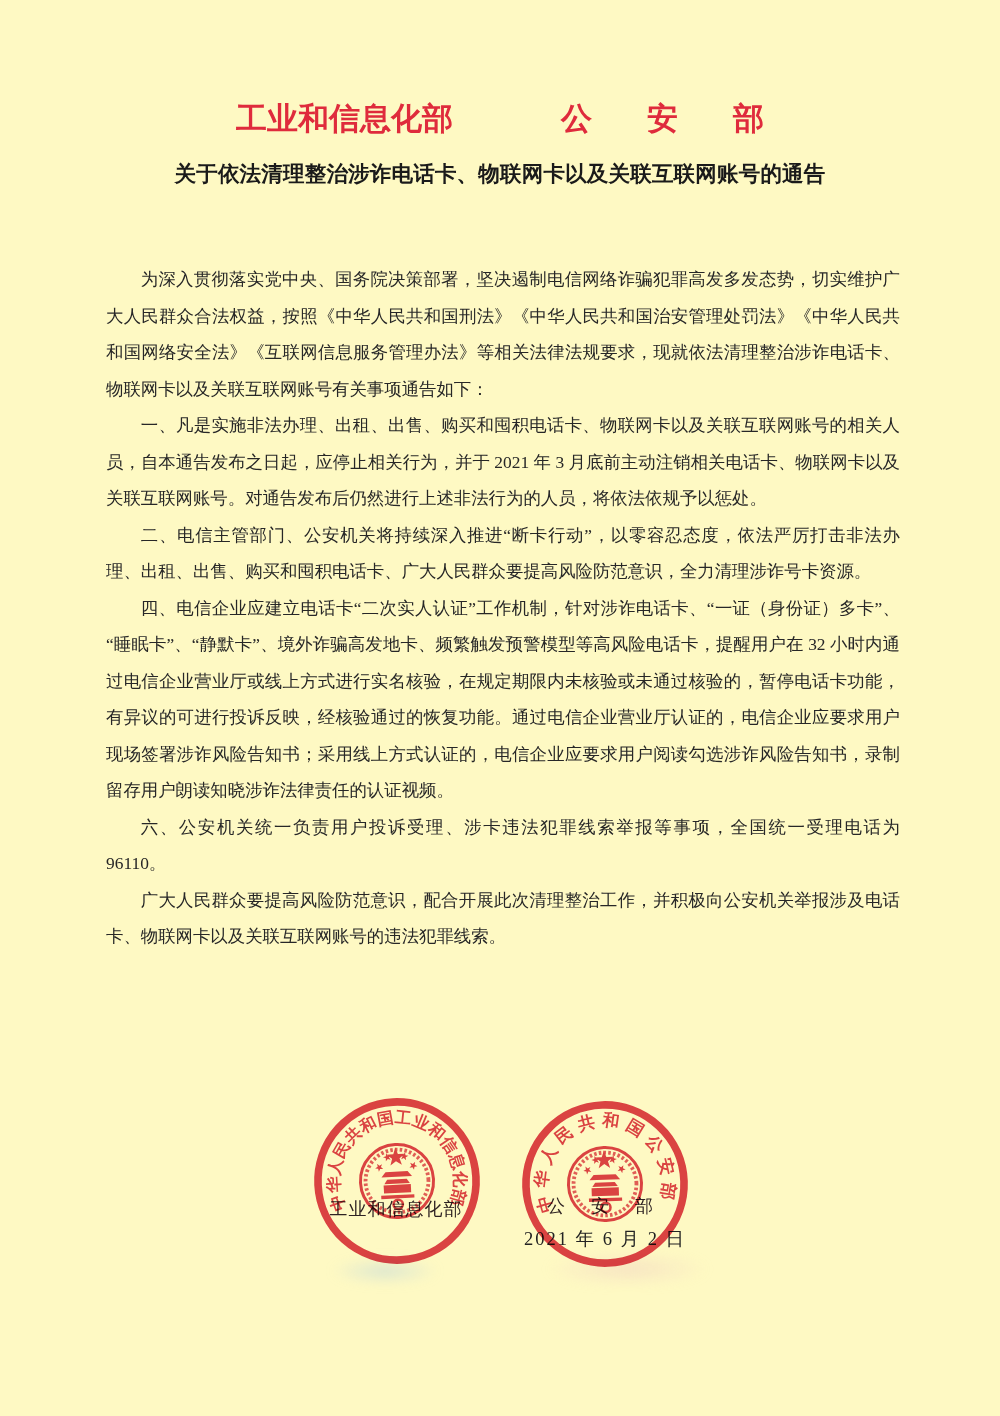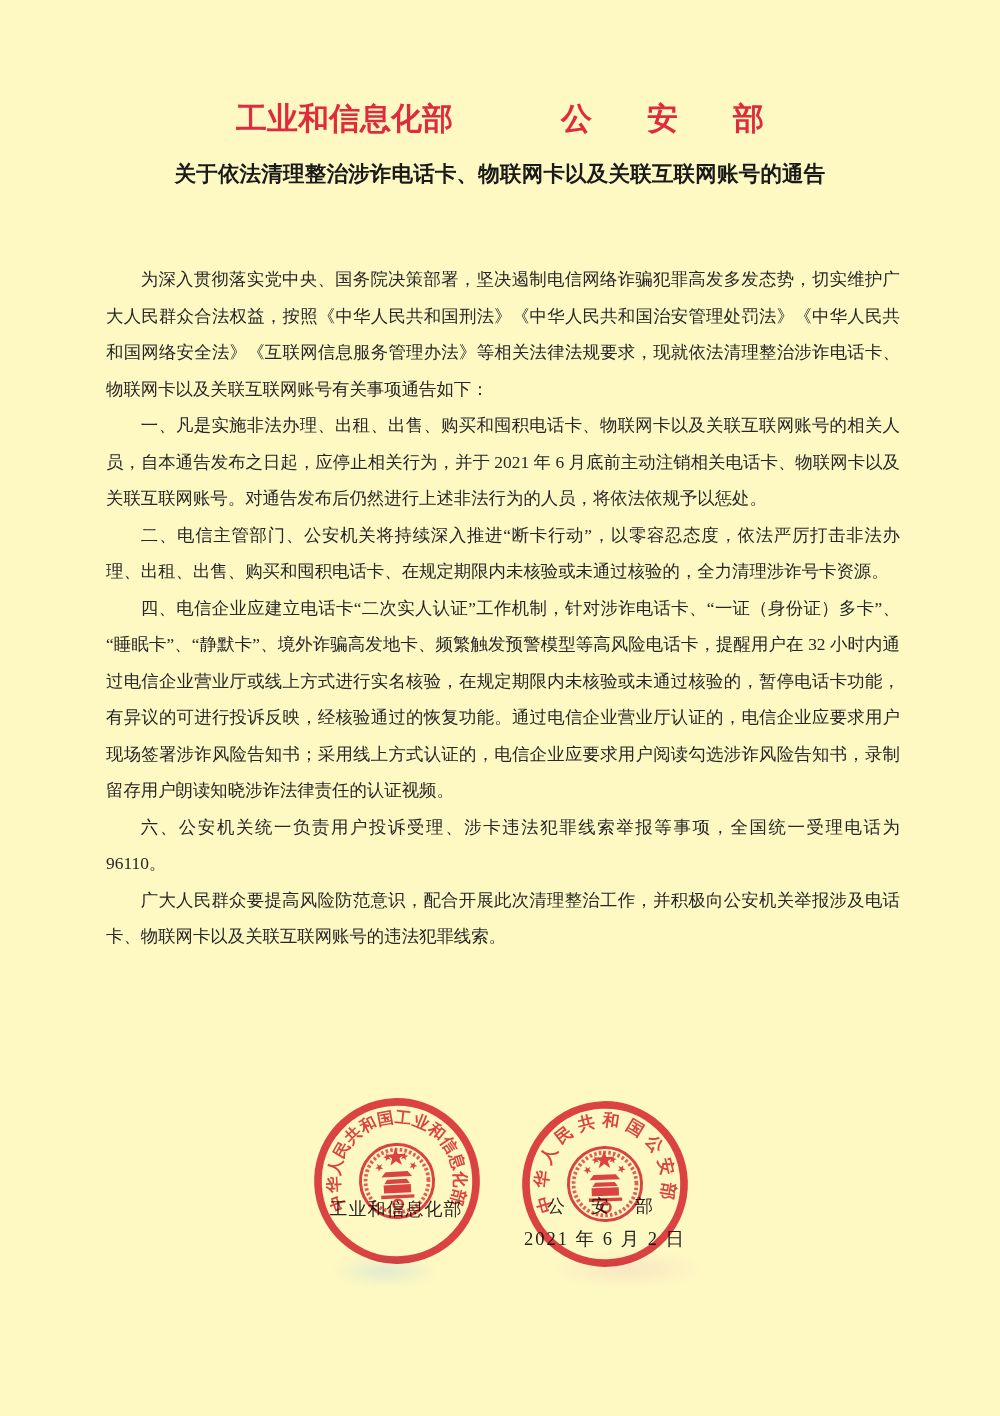--- a/index.html
+++ b/index.html
@@ -121,22 +121,22 @@
 
   <div class="red-header">
     <span>工业和信息化部</span>
     <span class="ministry-right">公　安　部</span>
   </div>
 
   <div class="doc-title">关于依法清理整治涉诈电话卡、物联网卡以及关联互联网账号的通告</div>
 
   <div class="notice-body">
       <p>为深入贯彻落实党中央、国务院决策部署，坚决遏制电信网络诈骗犯罪高发多发态势，切实维护广大人民群众合法权益，按照《中华人民共和国刑法》《中华人民共和国治安管理处罚法》《中华人民共和国网络安全法》《互联网信息服务管理办法》等相关法律法规要求，现就依法清理整治涉诈电话卡、物联网卡以及关联互联网账号有关事项通告如下：</p>
-      <p>一、凡是实施非法办理、出租、出售、购买和囤积电话卡、物联网卡以及关联互联网账号的相关人员，自本通告发布之日起，应停止相关行为，并于 2021 年 6 月底前主动注销相关电话卡、物联网卡以及关联互联网账号。对通告发布后仍然进行上述非法行为的人员，将依法依规予以惩处。</p>
-      <p>二、电信主管部门、公安机关将持续深入推进“断卡行动”，以零容忍态度，依法严厉打击非法办理、出租、出售、购买和囤积电话卡、在规定期限内未核验或未通过核验的，全力清理涉诈号卡资源。</p>
+      <p>一、凡是实施非法办理、出租、出售、购买和囤积电话卡、物联网卡以及关联互联网账号的相关人员，自本通告发布之日起，应停止相关行为，并于 2021 年 3 月底前主动注销相关电话卡、物联网卡以及关联互联网账号。对通告发布后仍然进行上述非法行为的人员，将依法依规予以惩处。</p>
+      <p>二、电信主管部门、公安机关将持续深入推进“断卡行动”，以零容忍态度，依法严厉打击非法办理、出租、出售、购买和囤积电话卡、广大人民群众要提高风险防范意识，全力清理涉诈号卡资源。</p>
       <p>四、电信企业应建立电话卡“二次实人认证”工作机制，针对涉诈电话卡、“一证（身份证）多卡”、“睡眠卡”、“静默卡”、境外诈骗高发地卡、频繁触发预警模型等高风险电话卡，提醒用户在 32 小时内通过电信企业营业厅或线上方式进行实名核验，在规定期限内未核验或未通过核验的，暂停电话卡功能，有异议的可进行投诉反映，经核验通过的恢复功能。通过电信企业营业厅认证的，电信企业应要求用户现场签署涉诈风险告知书；采用线上方式认证的，电信企业应要求用户阅读勾选涉诈风险告知书，录制留存用户朗读知晓涉诈法律责任的认证视频。</p>
       <p>六、公安机关统一负责用户投诉受理、涉卡违法犯罪线索举报等事项，全国统一受理电话为 96110。</p>
       <p>广大人民群众要提高风险防范意识，配合开展此次清理整治工作，并积极向公安机关举报涉及电话卡、物联网卡以及关联互联网账号的违法犯罪线索。</p>
     </div>
 
   <div class="seal-area">
 
     <div class="smudge blue"></div>
     <div class="smudge pink"></div>
 

